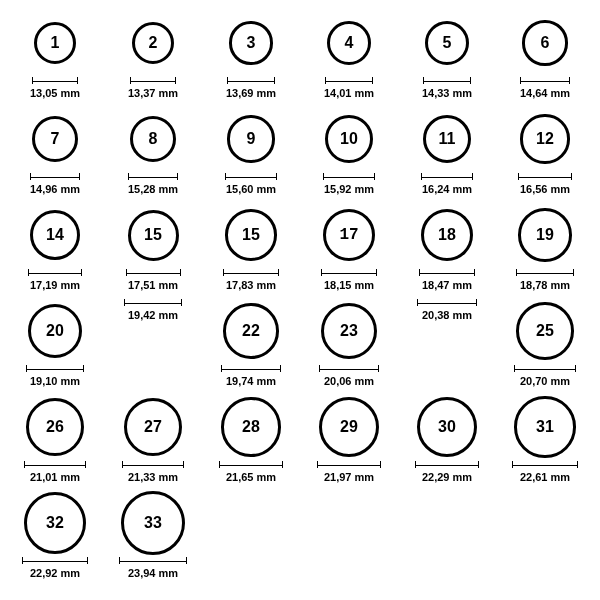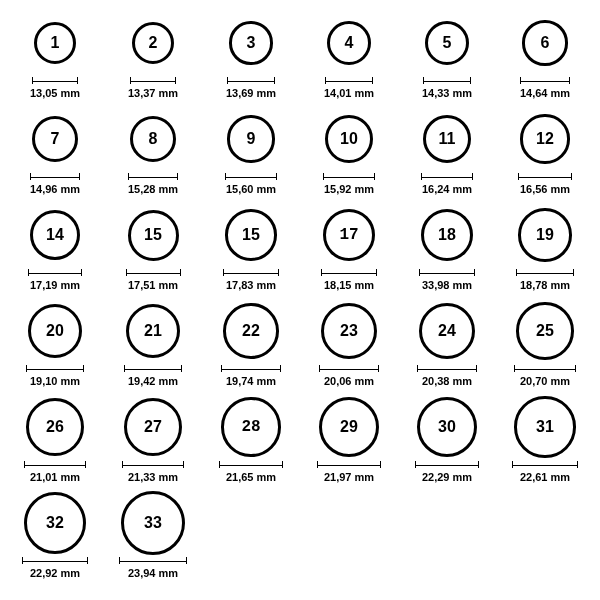--- a/index.html
+++ b/index.html
@@ -270,21 +270,21 @@
       </div>
       <div class="cell">
         <div class="ring-wrap">
           <div class="ring" style="width: 52.9px; height: 52.9px;">
             <span class="ring-size">18</span>
           </div>
         </div>
         <div class="measure">
           <div class="bar" style="width: 56.9px;"></div>
         </div>
-        <div class="mm-label">33,98 mm</div>
+        <div class="mm-label">18,47 mm</div>
       </div>
       <div class="cell">
         <div class="ring-wrap">
           <div class="ring" style="width: 53.6px; height: 53.6px; text-align: right;">
             <span class="ring-size">19</span>
           </div>
         </div>
         <div class="measure">
           <div class="bar" style="width: 57.6px;"></div>
         </div>
@@ -295,25 +295,20 @@
           <div class="ring" style="width: 54.2px; height: 54.2px;">
             <span class="ring-size">20</span>
           </div>
         </div>
         <div class="measure">
           <div class="bar" style="width: 58.2px;"></div>
         </div>
         <div class="mm-label">19,10 mm</div>
       </div>
       <div class="cell">
-        <div class="ring-wrap">
-          <div class="ring" style="width: 54.9px; height: 54.9px;">
-            <span class="ring-size">21</span>
-          </div>
-        </div>
         <div class="measure">
           <div class="bar" style="width: 58.9px;"></div>
         </div>
         <div class="mm-label">19,42 mm</div>
       </div>
       <div class="cell">
         <div class="ring-wrap">
           <div class="ring" style="width: 55.5px; height: 55.5px;">
             <span class="ring-size">22</span>
           </div>
@@ -328,25 +323,20 @@
           <div class="ring" style="width: 56.2px; height: 56.2px; text-align: center;">
             <span class="ring-size">23</span>
           </div>
         </div>
         <div class="measure">
           <div class="bar" style="width: 60.2px;"></div>
         </div>
         <div class="mm-label">20,06 mm</div>
       </div>
       <div class="cell">
-        <div class="ring-wrap">
-          <div class="ring" style="width: 56.8px; height: 56.8px;">
-            <span class="ring-size">24</span>
-          </div>
-        </div>
         <div class="measure">
           <div class="bar" style="width: 60.8px;"></div>
         </div>
         <div class="mm-label">20,38 mm</div>
       </div>
       <div class="cell">
         <div class="ring-wrap">
           <div class="ring" style="width: 57.5px; height: 57.5px;">
             <span class="ring-size">25</span>
           </div>
@@ -373,21 +363,21 @@
             <span class="ring-size">27</span>
           </div>
         </div>
         <div class="measure">
           <div class="bar" style="width: 62.7px;"></div>
         </div>
         <div class="mm-label">21,33 mm</div>
       </div>
       <div class="cell">
         <div class="ring-wrap">
-          <div class="ring" style="width: 59.4px; height: 59.4px; font-family: Liberation Mono, monospace;">
+          <div class="ring" style="width: 59.4px; height: 59.4px;">
             <span class="ring-size">28</span>
           </div>
         </div>
         <div class="measure">
           <div class="bar" style="width: 63.4px;"></div>
         </div>
         <div class="mm-label">21,65 mm</div>
       </div>
       <div class="cell">
         <div class="ring-wrap">

